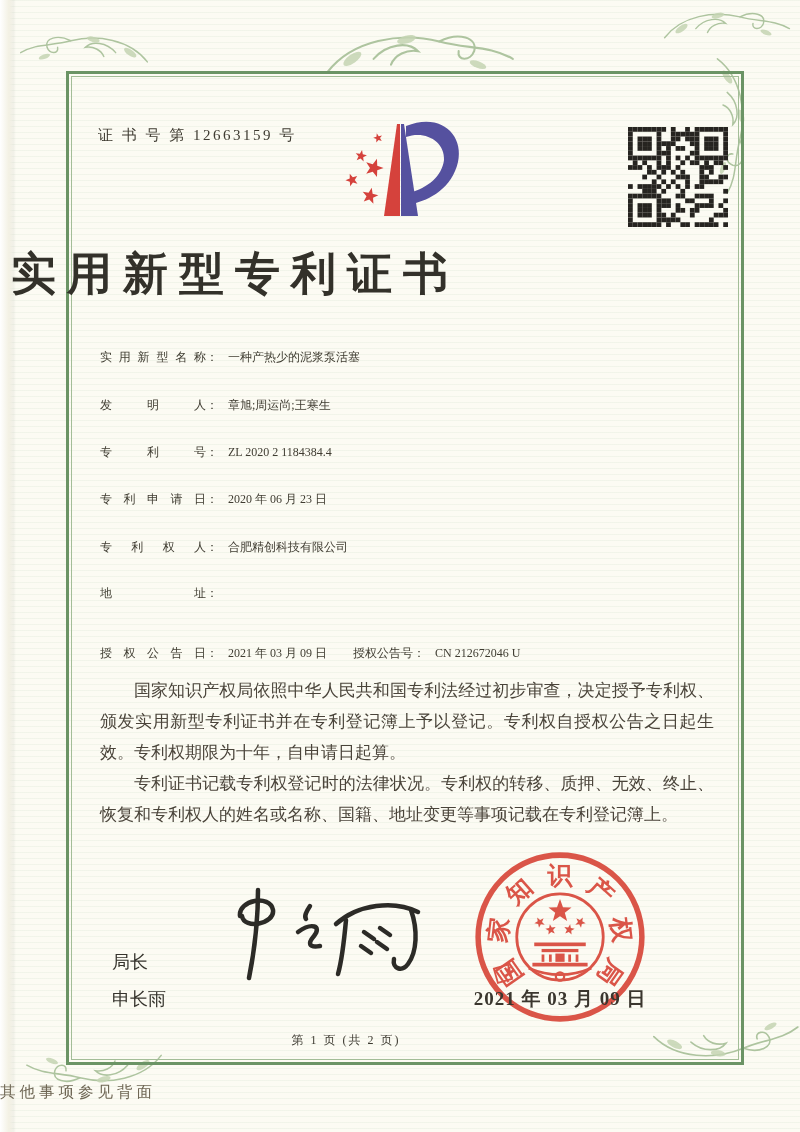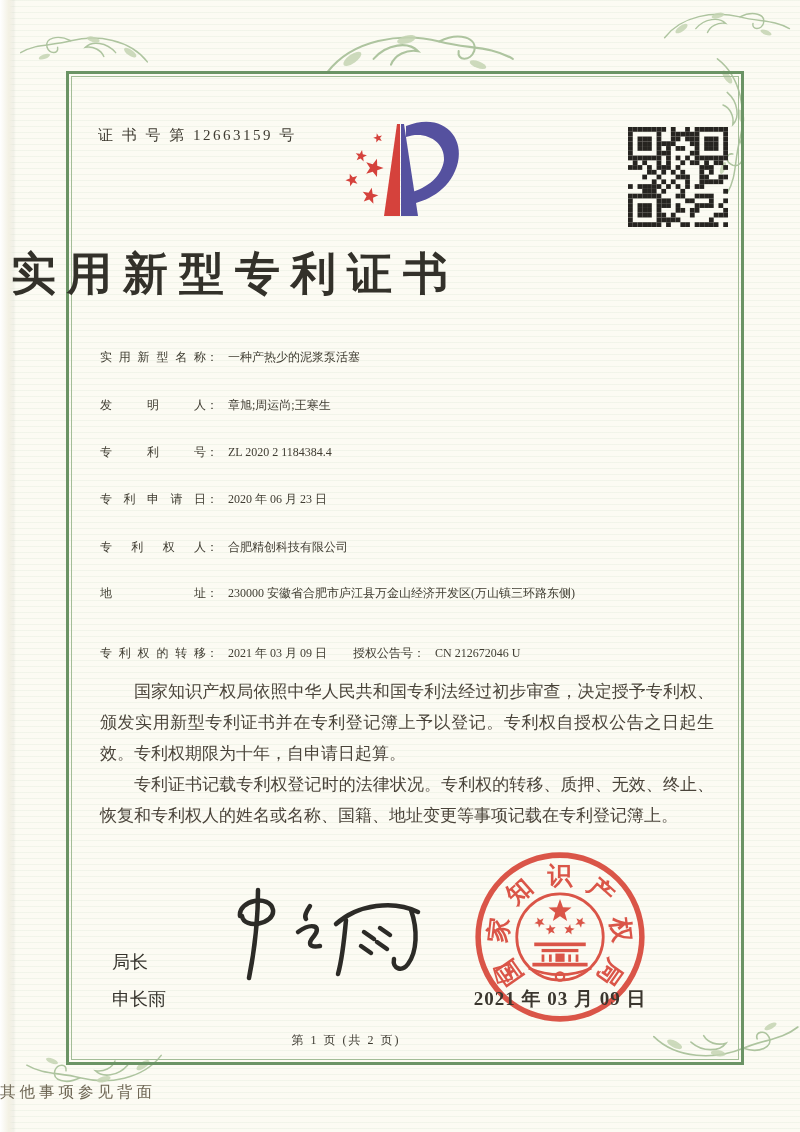--- a/index.html
+++ b/index.html
@@ -42,21 +42,21 @@
     font-size:12px;color:#3f3c31;line-height:26px;
   }
   .lbl{display:inline-block;width:106px;flex:0 0 106px;text-align:justify;text-align-last:justify;}
   .colon{margin-right:10px;}
   .val{max-width:452px;}
   .grant-pair2{margin-left:26px;display:flex;}
   .grant-pair2 .lbl2{margin-right:0;}
   .paras{position:absolute;left:100px;top:676px;width:614px;}
   .paras p{
     margin:0;text-indent:2em;font-size:17px;line-height:31px;
-    text-align:justify;color:#4a443a;
+    text-align:justify;color:#4a443a;font-family:Liberation Mono, monospace;
   }
   .signer{
     position:absolute;left:112px;top:944px;
     font-family:"Liberation Sans","DejaVu Sans",sans-serif;
     font-size:18px;color:#35332c;line-height:37px;
   }
   .signature{position:absolute;left:218px;top:886px;width:215px;height:95px;}
   .seal{position:absolute;left:468px;top:845px;width:184px;height:184px;}
   .seal-char{
     font-size:27px;font-weight:bold;fill:#d8473a;
@@ -394,24 +394,23 @@
       <span class="val">2020 年 06 月 23 日</span>
   </div>
   <div class="row" style="top:534px">
     <span class="lbl">专利权人</span>
       <span class="colon">：</span>
       <span class="val">合肥精创科技有限公司</span>
   </div>
   <div class="row" style="top:580px">
     <span class="lbl">地址</span>
       <span class="colon">：</span>
-      <span class="val">230000  安徽省合肥市庐江县万金山经济开发区(万山镇三环路东侧)</span>
   </div>
   <div class="row" style="top:640px">
-    <span class="lbl">专利权的转移</span>
+    <span class="lbl">授权公告日</span>
       <span class="colon">：</span>
       <span class="val">2021 年 03 月 09 日</span>
     <span class="grant-pair2">
       <span class="lbl2">授权公告号</span>
         <span class="colon">：</span>
         <span class="val">CN 212672046 U</span>
     </span>
   </div>
 
   <div class="paras">

